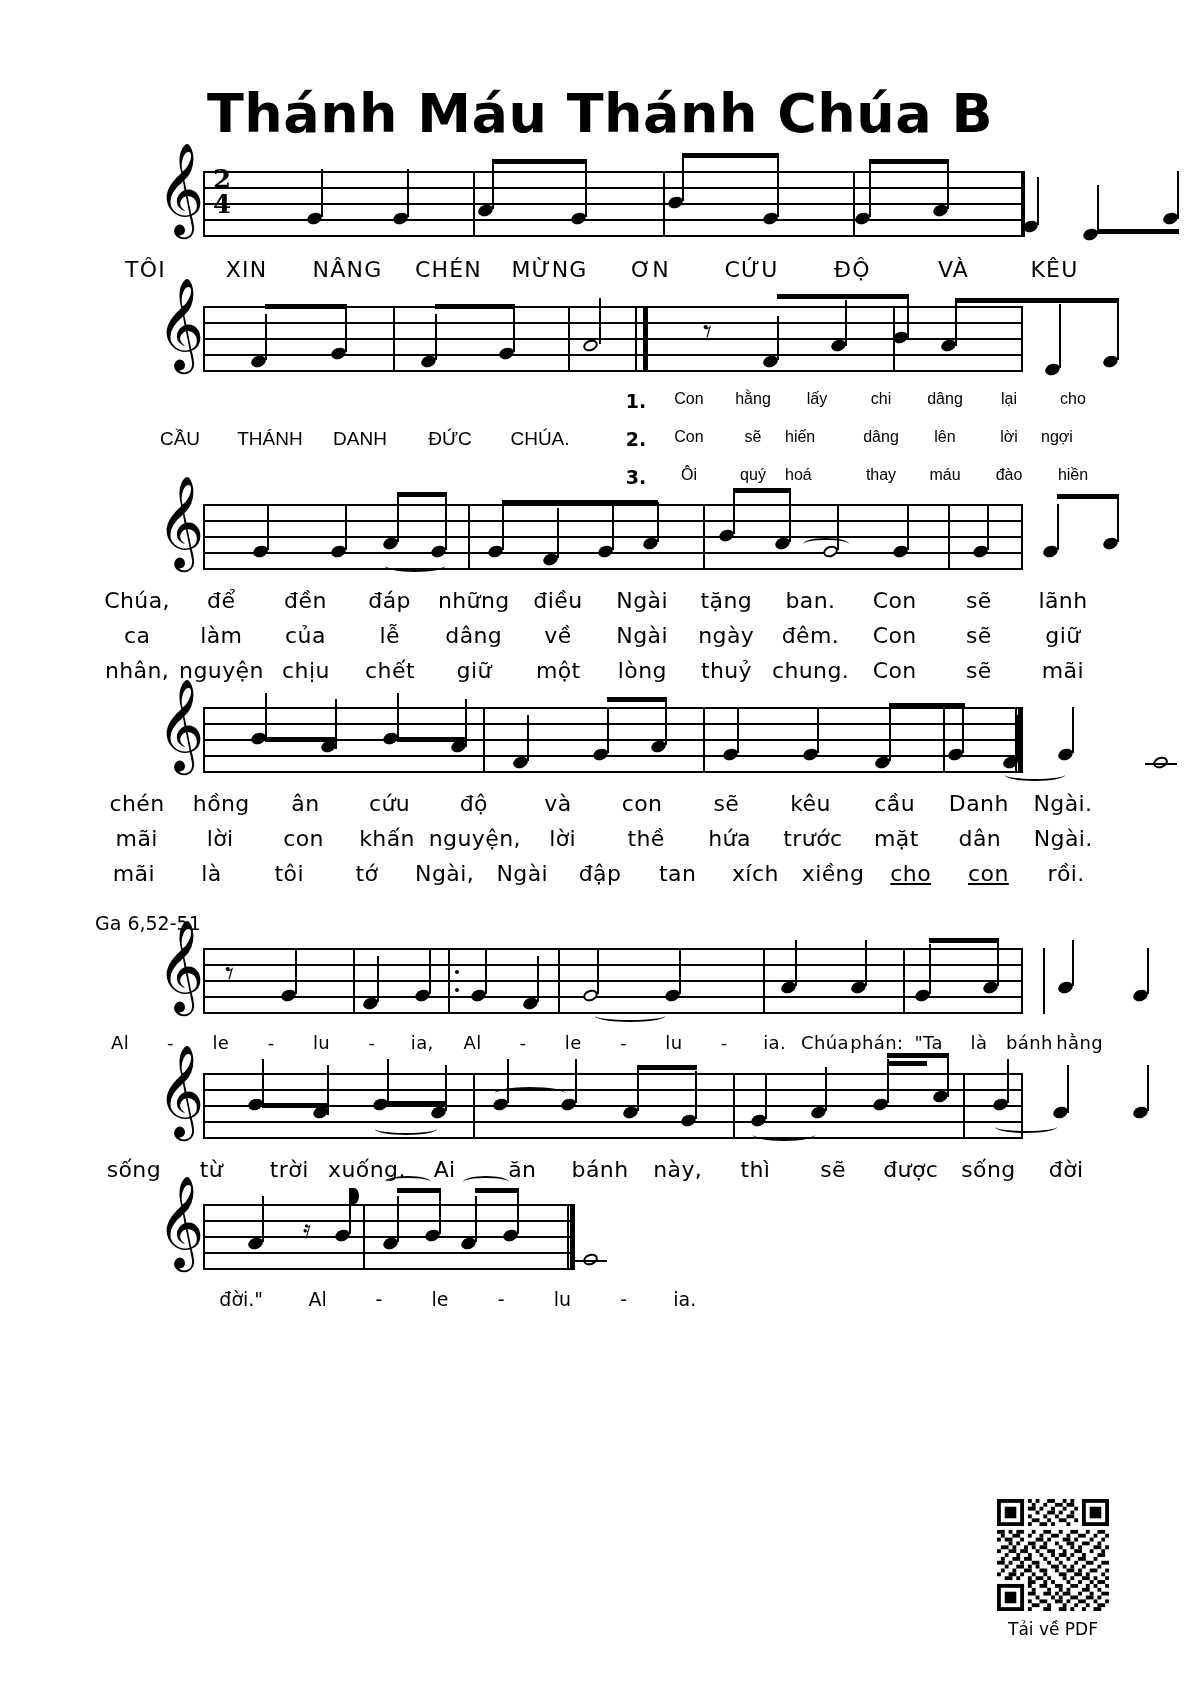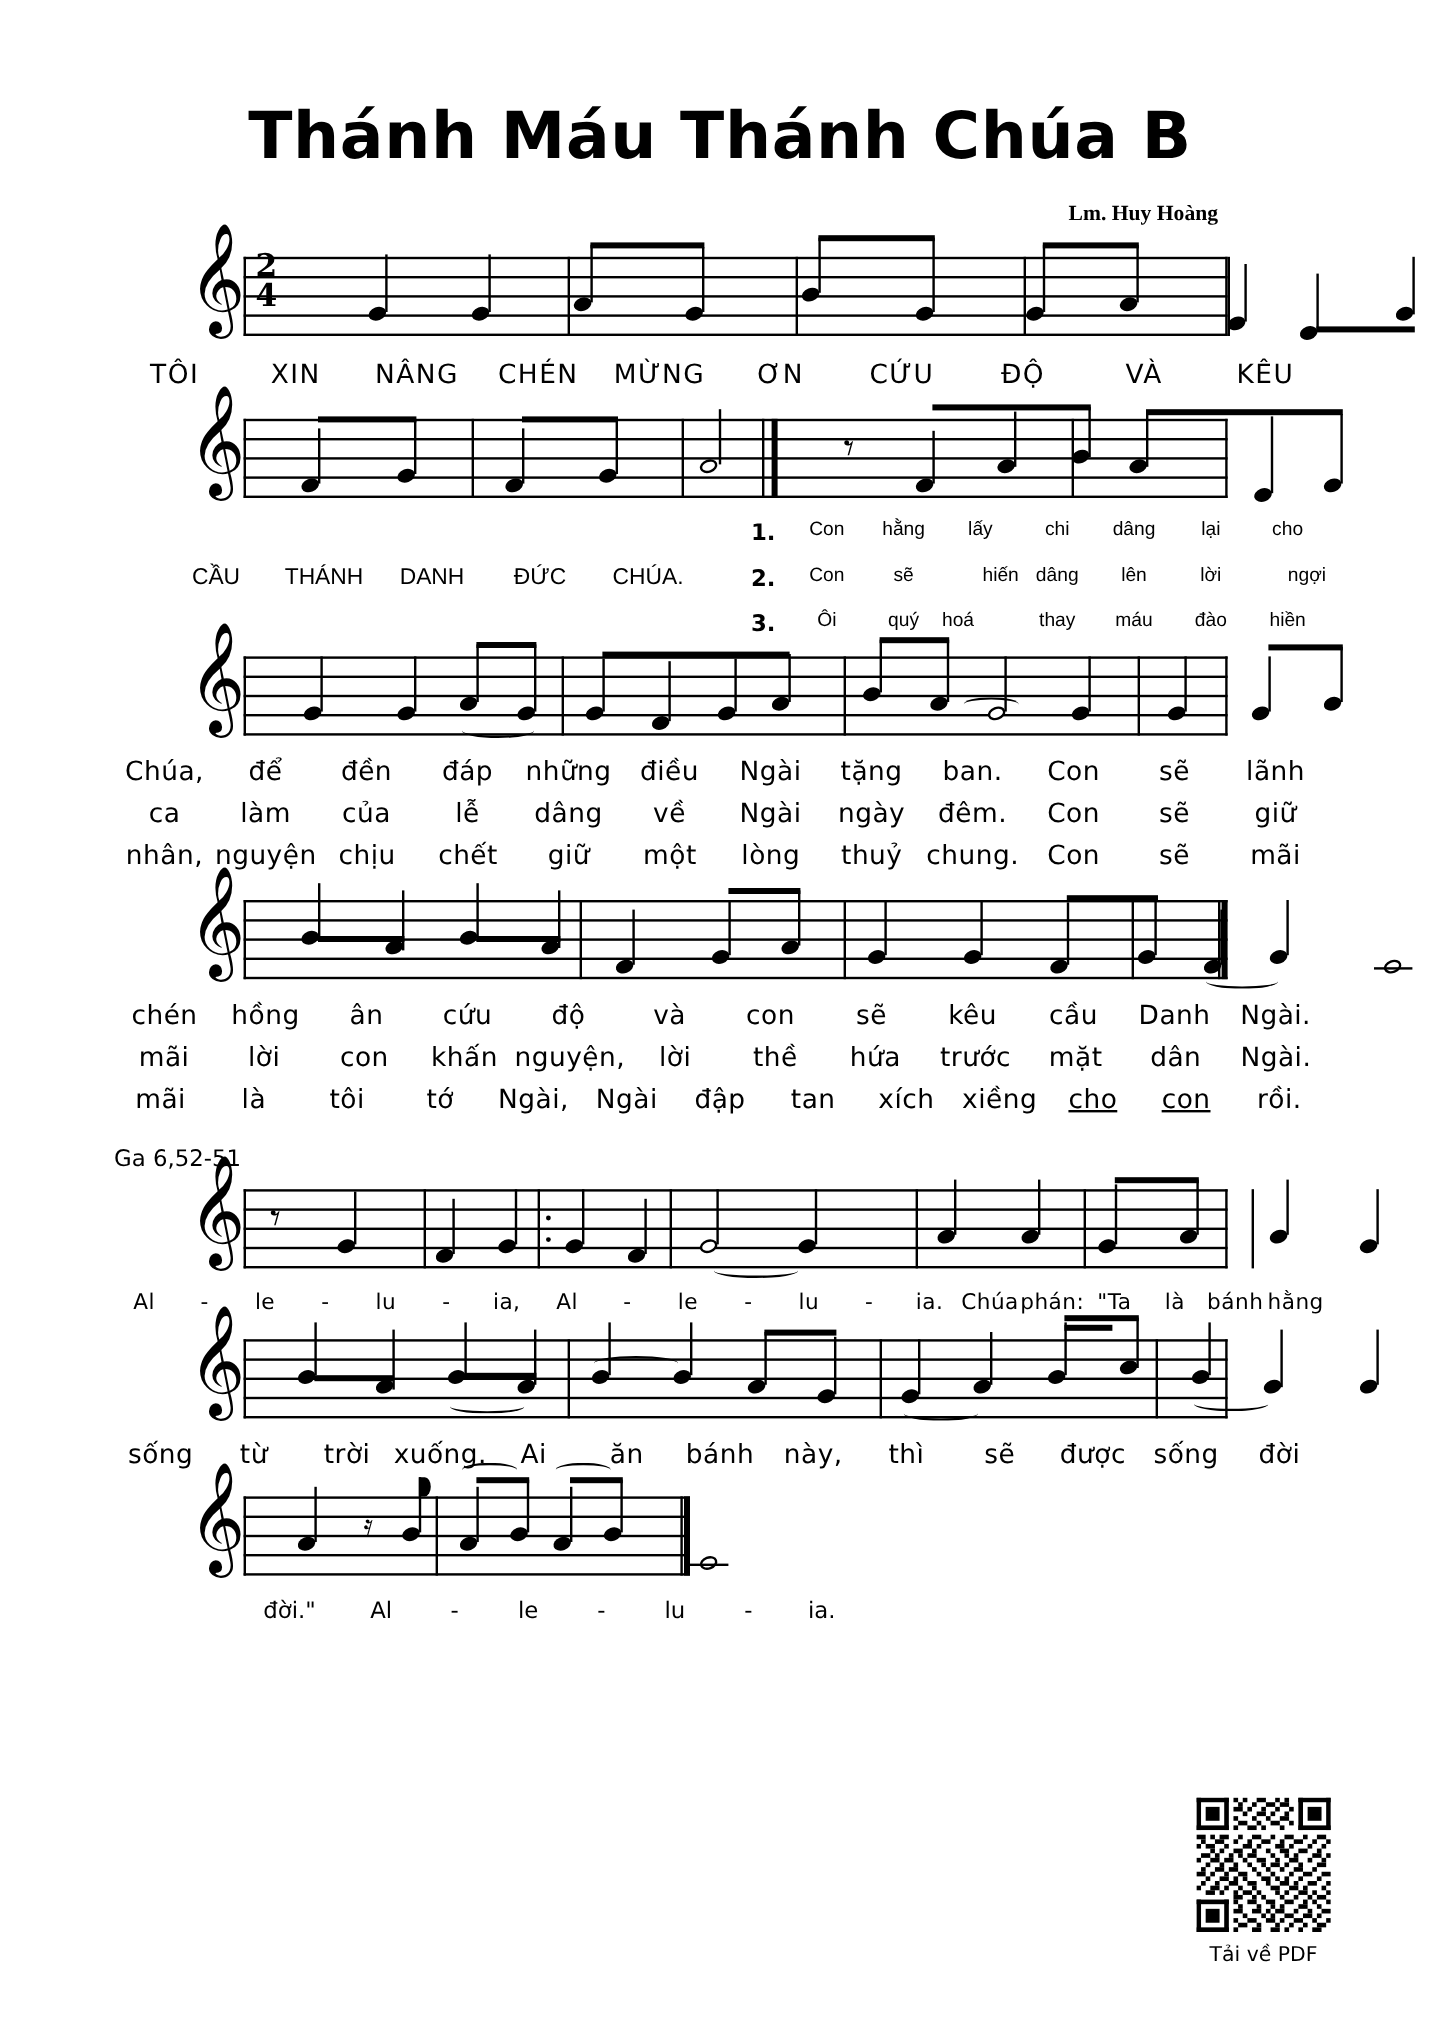--- a/index.html
+++ b/index.html
@@ -235,21 +235,20 @@
     font-size: 17px;
     margin-top: 4px;
   }
 </style>
 </head>
 <body>
 
 <div class="page">
 
   <h1 class="title">Thánh Máu Thánh Chúa B</h1>
-  <div class="composer">Lm. Huy Hoàng</div>
 
   <div class="system" style="margin-top:26px;">
     <div class="staff">
       <div class="line"></div>
       <div class="line"></div>
       <div class="line"></div>
       <div class="line"></div>
       <div class="line"></div>
       <div class="clef">𝄞</div>
       <div class="timesig">
@@ -379,25 +378,25 @@
         <div class="cell" style="flex:1; text-align:center; font-size:19px;">THÁNH</div>
         <div class="cell" style="flex:1; text-align:center; font-size:19px;">DANH</div>
         <div class="cell" style="flex:1; text-align:center; font-size:19px;">ĐỨC</div>
         <div class="cell" style="flex:1; text-align:center; font-size:19px;">CHÚA.</div>
       </div>
 
       <div style="position:absolute; left:520px; top:38px; width:490px; display:flex;">
         <div class="verse-num" style="width:42px; text-align:center;">2.</div>
         <div class="cell" style="flex:1; text-align:center;">Con</div>
         <div class="cell" style="flex:1; text-align:center;">sẽ</div>
-        <div class="cell" style="flex:1; text-align:right;">hiến</div>
+        <div class="cell" style="flex:1; text-align:left;">hiến</div>
         <div class="cell" style="flex:1; text-align:center;">dâng</div>
         <div class="cell" style="flex:1; text-align:center;">lên</div>
         <div class="cell" style="flex:1; text-align:center;">lời</div>
-        <div class="cell" style="flex:1; text-align:right;">ngợi</div>
+        <div class="cell" style="flex:1; text-align:left;">ngợi</div>
       </div>
 
       <div style="position:absolute; left:520px; top:76px; width:490px; display:flex;">
         <div class="verse-num" style="width:42px; text-align:center;">3.</div>
         <div class="cell" style="flex:1; text-align:center;">Ôi</div>
         <div class="cell" style="flex:1; text-align:center;">quý</div>
         <div class="cell" style="flex:1; text-align:left;">hoá</div>
         <div class="cell" style="flex:1; text-align:center;">thay</div>
         <div class="cell" style="flex:1; text-align:center;">máu</div>
         <div class="cell" style="flex:1; text-align:center;">đào</div>

